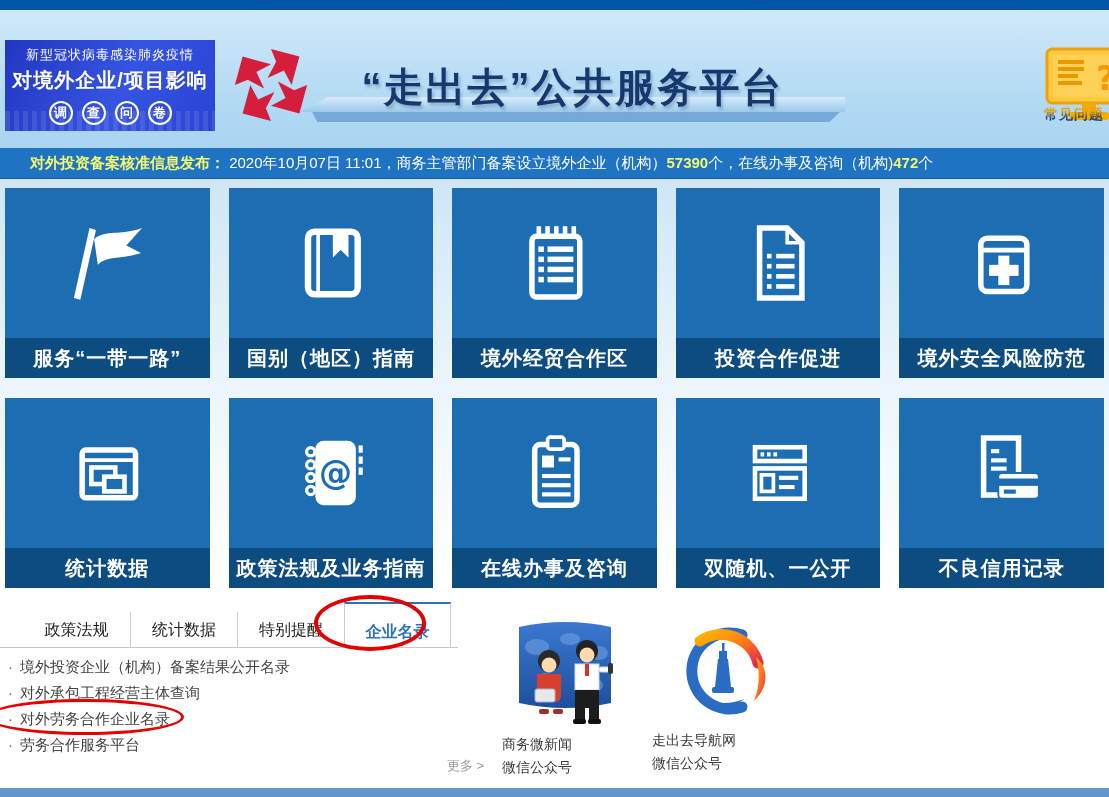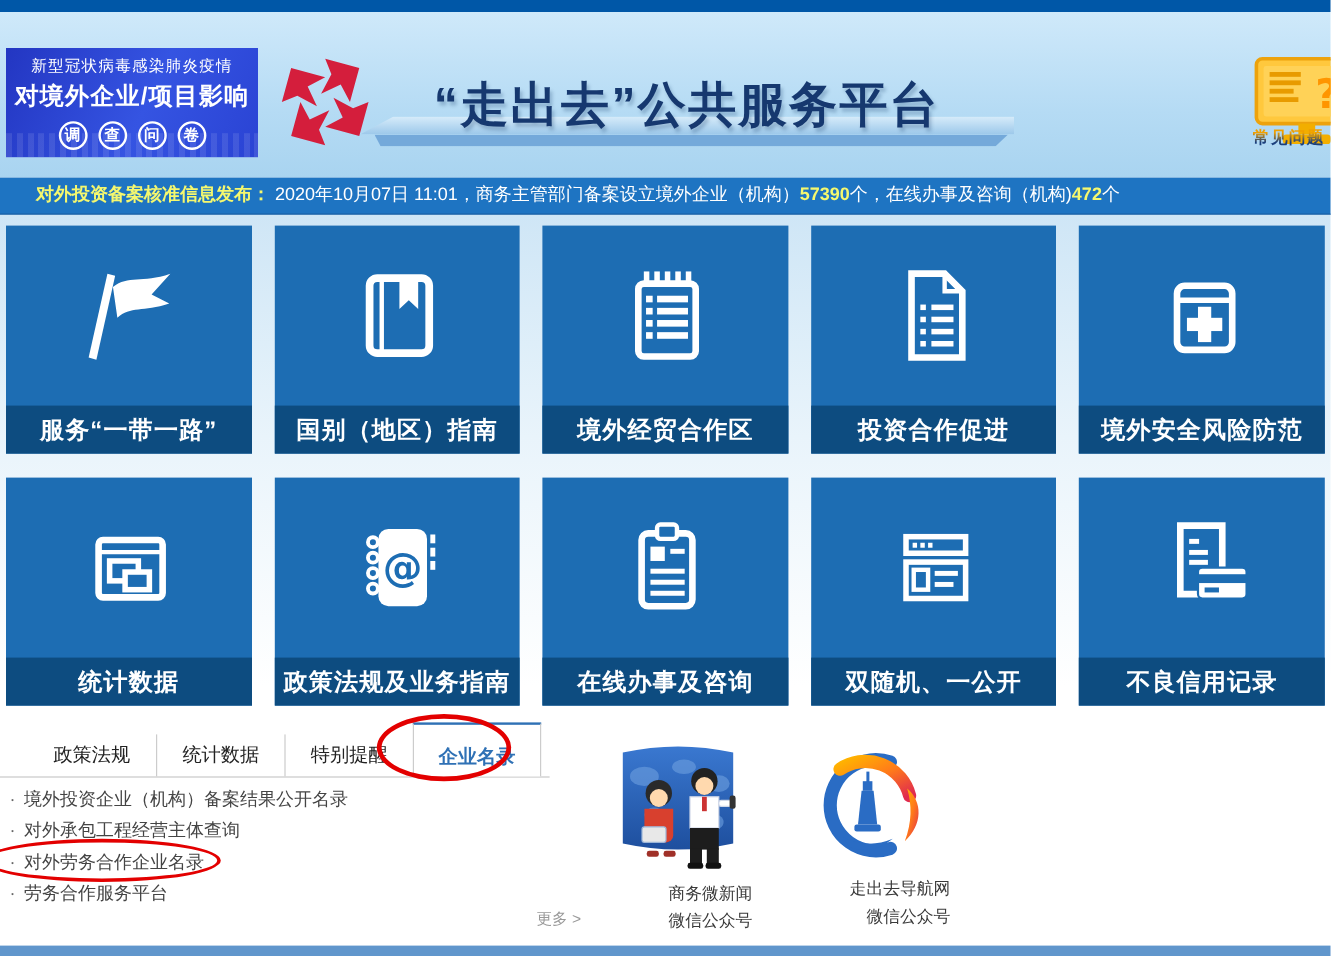--- a/index.html
+++ b/index.html
@@ -77,21 +77,21 @@
 
   .more-link { position:absolute; left:447px; top:757px; font-size:13px; color:#999; cursor:pointer; }
 
   
   .circle-tab { position:absolute; left:314px; top:595px; width:112px; height:56px;
            border:4px solid #e30000; border-radius:50%; z-index:5; pointer-events:none; }
   .circle-link { position:absolute; left:-14px; top:699px; width:198px; height:36px;
            border:3px solid #e30000; border-radius:50%; z-index:5; pointer-events:none; }
 
   
-  .account { position:absolute; top:617px; text-align:right; }
+  .account { position:absolute; top:617px; text-align:left; }
   .account-1 { left:502px; width:125px; }
   .account-2 { left:652px; width:140px; }
   .account-img { display:block; margin:0 auto; }
   .caption { font-size:14px; color:#3a3a3a; line-height:23px; }
   .account .caption:first-of-type { margin-top:8px; }
 
   .bottom-bar { position:absolute; left:0; top:788px; width:100%; height:9px; background:#6096cc; }
 </style>
 </head>
 <body>

